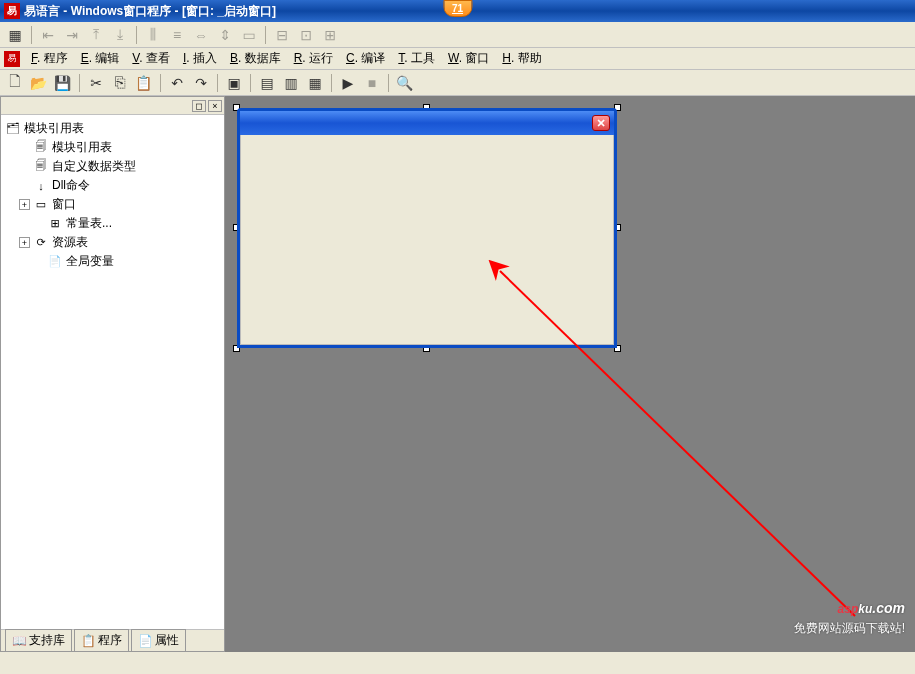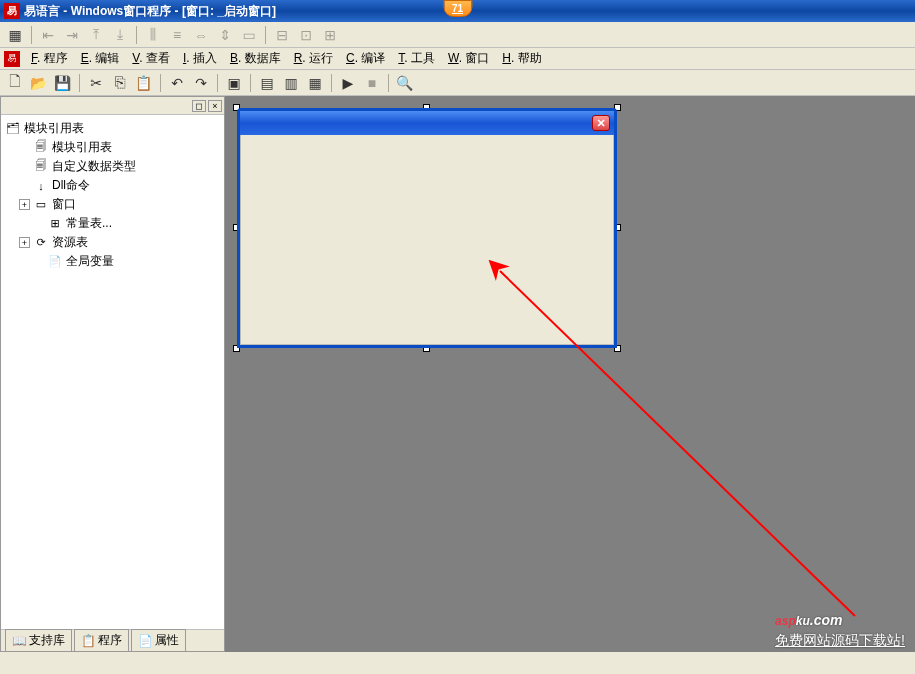--- a/index.html
+++ b/index.html
@@ -50,26 +50,26 @@
 
 .form-window { width: 380px; border: 3px solid #0a4cc4; border-radius: 4px 4px 0 0; background: #ece9d8; position: relative; }
 .form-titlebar { height: 24px; background: linear-gradient(to bottom, #4d8cf5, #1855d4 50%, #2969e3); display: flex; align-items: center; justify-content: flex-end; padding: 0 4px; }
 .form-close { width: 18px; height: 16px; background: linear-gradient(to bottom, #f99, #d44); border: 1px solid #a00; border-radius: 3px; display: flex; align-items: center; justify-content: center; color: #fff; font-weight: bold; font-size: 11px; cursor: pointer; }
 .form-body { height: 210px; background: #ece9d8; background-image: radial-gradient(circle, #888 0.6px, transparent 0.6px); background-size: 8px 8px; border: 1px solid #bbb; border-top: none; }
 
 
 .arrow-svg { position: absolute; left: 0; top: 0; pointer-events: none; }
 
 
-.watermark { position: absolute; right: 10px; bottom: 2px; }
+.watermark { position: absolute; right: 10px; bottom: 15px; text-align: right; }
 .watermark .logo { font-size: 26px; font-weight: bold; font-style: italic; font-family: Arial, sans-serif; }
 .watermark .logo .a { color: #e63946; } .watermark .logo .s { color: #e63946; } .watermark .logo .p { color: #e63946; }
 .watermark .logo .k { color: #fff; text-shadow: 0 0 2px #333; } .watermark .logo .u { color: #fff; text-shadow: 0 0 2px #333; }
 .watermark .logo .dot { color: #fff; font-size: 14px; text-shadow: 0 0 2px #333; }
-.watermark .sub { color: #fff; font-size: 14px; text-shadow: 0 0 2px #333; text-decoration: underline; }
+.watermark .sub { color: #fff; font-size: 12px; text-shadow: 0 0 2px #333; }
 </style>
 </head>
 <body>
 
 <div class="titlebar">
   <div class="app-icon">易</div>
   <div class="title-text">易语言 - Windows窗口程序 - [窗口: _启动窗口]</div>
   <div class="badge">71</div>
 </div>
 

